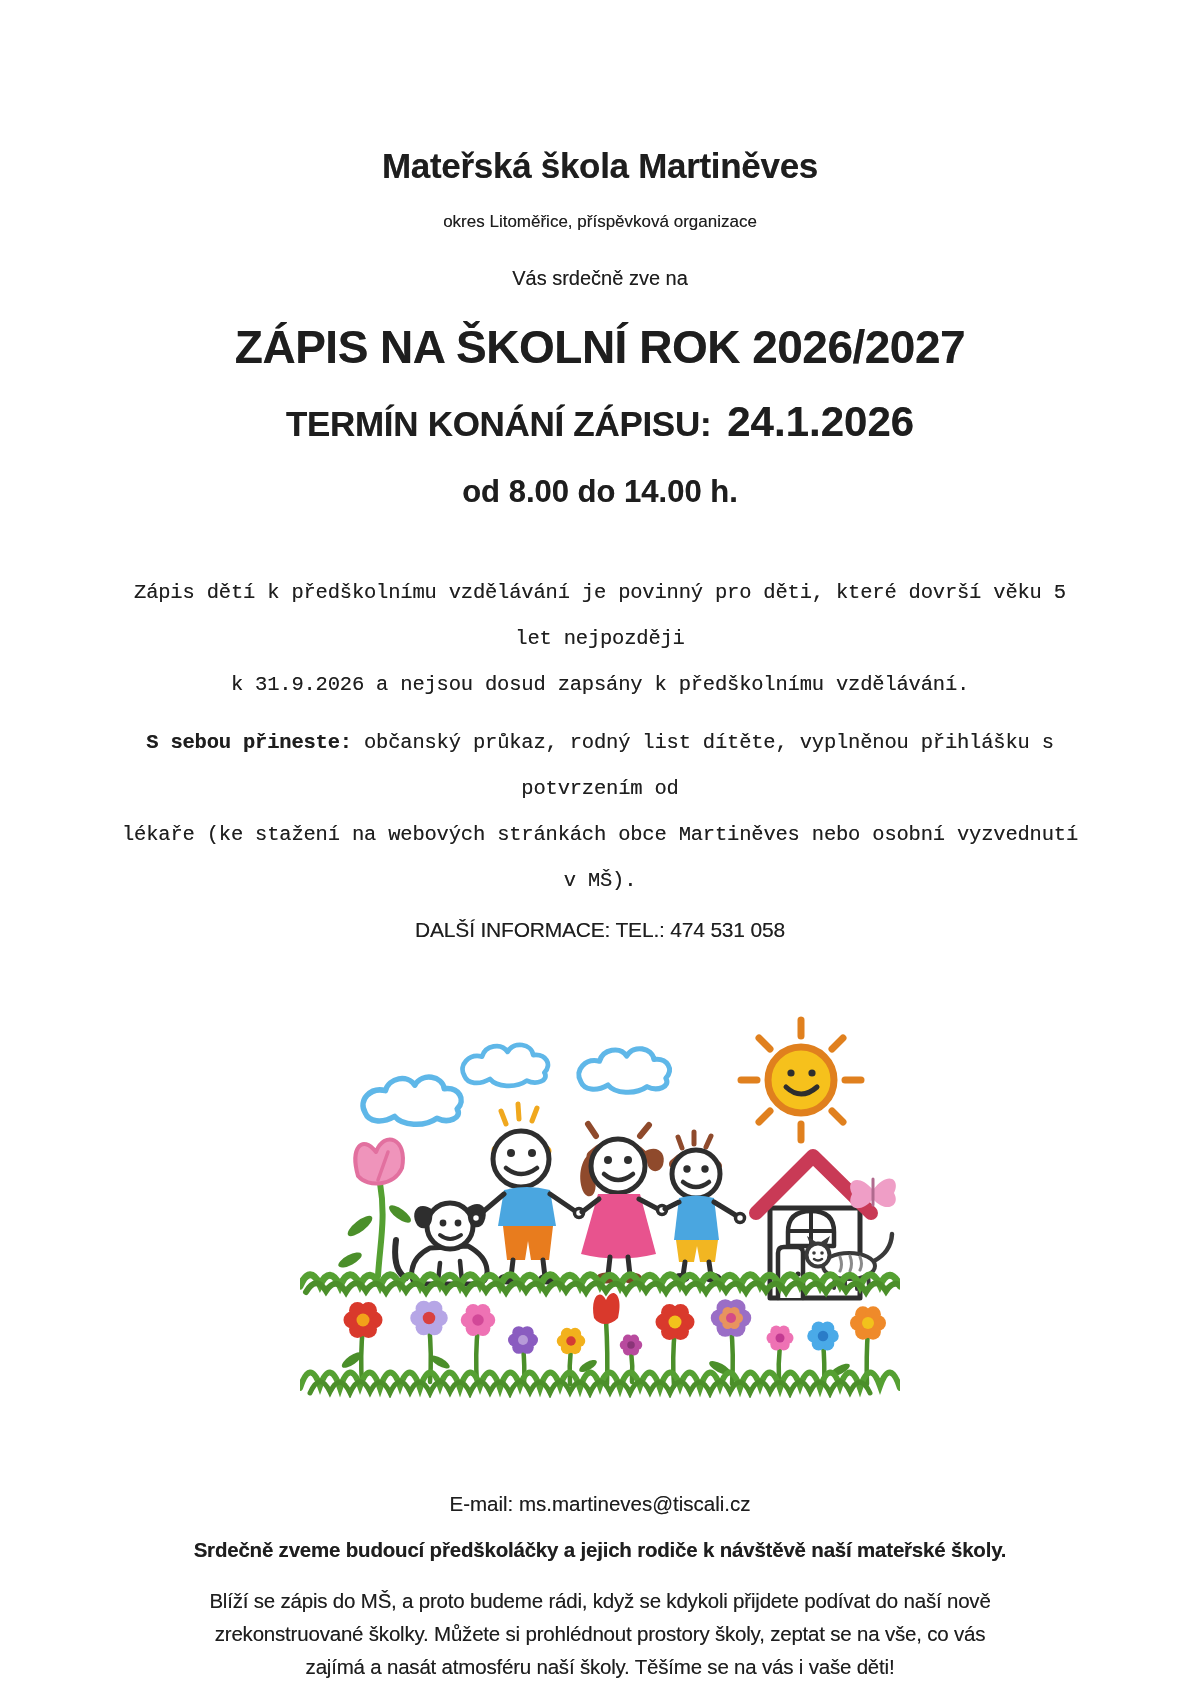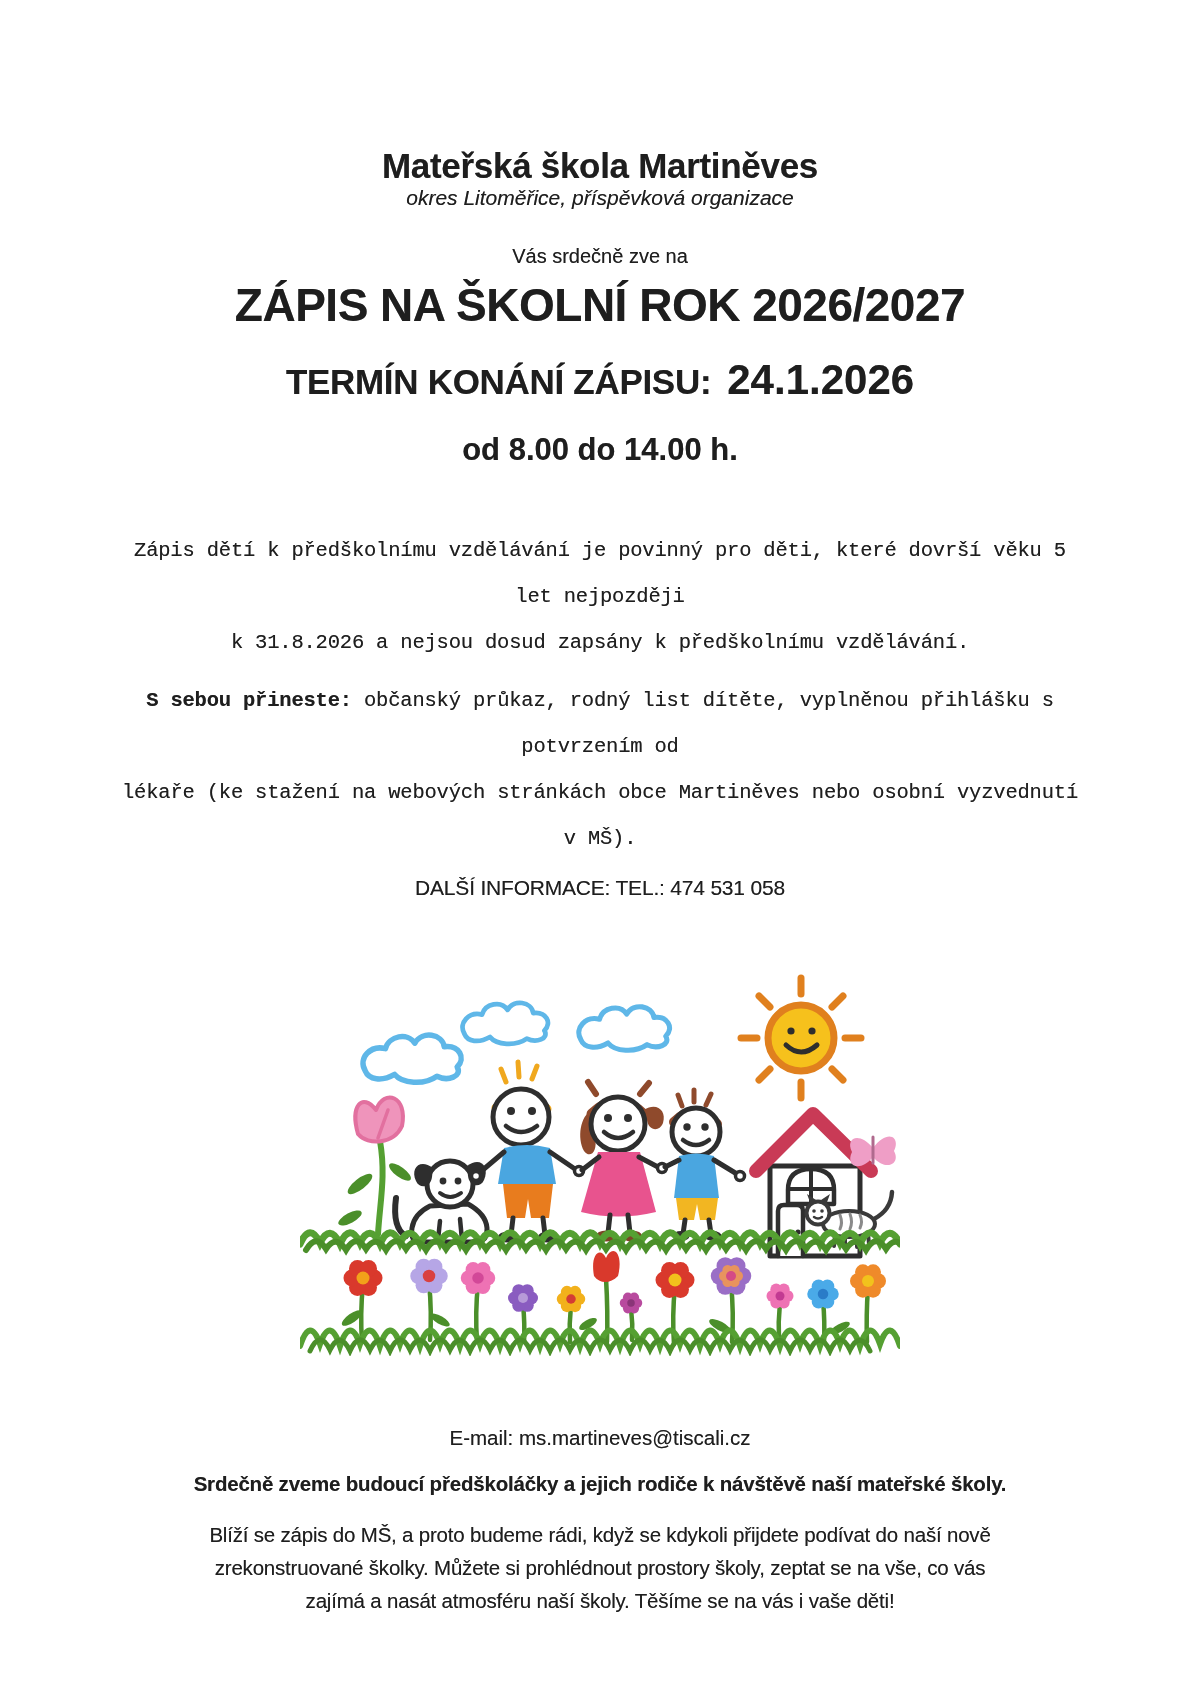--- a/index.html
+++ b/index.html
@@ -12,35 +12,35 @@
     margin: 0 auto;
     background: var(--paper);
     color: var(--ink);
     font-family: "Liberation Sans", "DejaVu Sans", sans-serif;
     text-align: center;
     overflow: hidden;
     text-shadow: 0 0 .5px rgba(30,30,30,.55);
   }
   .content { width: 960px; margin: 0 auto; }
   .school-name   { padding-top:146px; font-size:35px; font-weight:700; letter-spacing:-.3px; }
-  .school-subtitle{ font-size:21px;font-style:italic; }
+  .school-subtitle{ margin-top:26px; font-size:17px; }
   .invitation    { margin-top:35px; font-size:20px; }
-  .headline      { margin-top:10px; font-size:46px; font-weight:700; letter-spacing:-.5px; }
+  .headline      { margin-top:30px; font-size:46px; font-weight:700; letter-spacing:-.5px; }
   .term-line     { margin-top:24px; }
   .term-label    { font-size:35px; font-weight:700; letter-spacing:-.3px; vertical-align:baseline; }
   .term-date     { font-size:42px; font-weight:700; margin-left:16px; vertical-align:baseline; }
   .time-range    { margin-top:28px; font-size:31px; font-weight:700; }
   .para          { font-size:20.5px; line-height:46px; letter-spacing:-.2px;font-family:Liberation Mono, monospace; }
   .para1         { margin-top:60px; }
   .para2         { margin-top:12px; }
   .para b        { font-weight:700; }
   .info-line     { margin-top:14px; font-size:21px; letter-spacing:-.2px; }
   .drawing-wrap  { margin-top:26px; }
   .drawing-wrap svg { display:block; margin:0 auto; }
-  .email-line    { margin-top:70px; font-size:20.5px; }
+  .email-line    { margin-top:94px; font-size:20.5px; }
   .closing-bold  { margin-top:22px; font-size:20.5px; font-weight:700; letter-spacing:-.2px; }
   .closing-para  { margin-top:22px; font-size:20.5px; line-height:33px; letter-spacing:-.2px; }
 </style>
 </head>
 <body>
 
 <div class="page">
   <div class="content">
 
     <div class="school-name">Mateřská škola Martiněves</div>
@@ -49,21 +49,21 @@
     <div class="headline">ZÁPIS NA ŠKOLNÍ ROK 2026/2027</div>
 
     <div class="term-line">
       <span class="term-label">TERMÍN KONÁNÍ ZÁPISU:</span><span class="term-date">24.1.2026</span>
     </div>
 
     <div class="time-range">od 8.00 do 14.00 h.</div>
 
     <div class="para para1">
       <div>Zápis dětí k předškolnímu vzdělávání je povinný pro děti, které dovrší věku 5 let nejpozději</div>
-      <div>k 31.8.2026 a nejsou dosud zapsány k předškolnímu vzdělávání.</div>
+      <div>k 31.9.2026 a nejsou dosud zapsány k předškolnímu vzdělávání.</div>
     </div>
 
     <div class="para para2">
       <div><b>S sebou přineste:</b><span> občanský průkaz, rodný list dítěte, vyplněnou přihlášku s potvrzením od</span></div>
       <div>lékaře (ke stažení na webových stránkách obce Martiněves nebo osobní vyzvednutí v MŠ).</div>
     </div>
 
     <div class="info-line">DALŠÍ INFORMACE: TEL.: 474 531 058</div>
 
     <div class="drawing-wrap">

